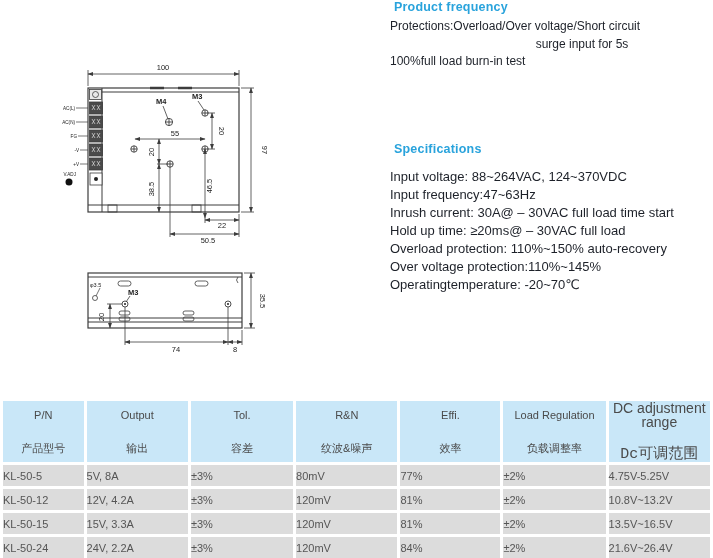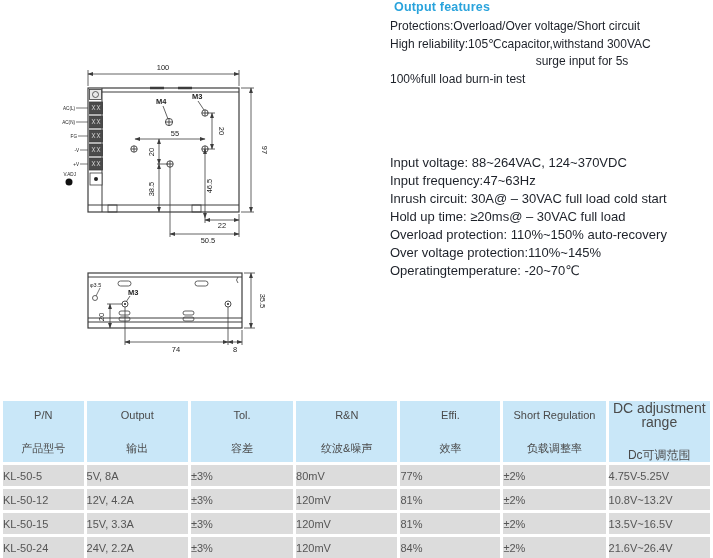--- a/index.html
+++ b/index.html
@@ -37,38 +37,38 @@
     background:#c9e7f8;color:#4a4a4a;font-weight:normal;
     font-size:11px;height:30px;padding:0;text-align:center;vertical-align:middle;
   }
   .spec-table td{
     background:#dcdcdc;color:#555555;font-size:11px;height:21px;
     text-align:left;vertical-align:middle;padding:0;
   }
   .hdr-en{display:block;line-height:14px;}
   .hdr-zh{display:block;line-height:14px;margin-top:19px;}
   .hdr-small .hdr-en{font-size:14px;}
-  .hdr-small .hdr-zh{font-size:12px;}
+  .hdr-small .hdr-zh{font-size:15px;font-family:Liberation Mono, monospace;}
 </style>
 </head>
 <body>
 
 <div class="textcol">
-  <div class="section-title">Output features</div>
+  <div class="section-title">Product frequency</div>
   <div class="feat-line">Protections:Overload/Over voltage/Short circuit</div>
-  <div class="feat-line">High reliability:105℃capacitor,withstand 300VAC</div>
   <div class="feat-line feat-indent">surge input for 5s</div>
   <div class="feat-line">100%full load burn-in test</div>
 </div>
 
 <div class="specs">
+  <div class="section-title">Specifications</div>
   <div class="spec-lines">
     <div class="spec-line">Input voltage:  88~264VAC, 124~370VDC</div>
     <div class="spec-line">Input frequency:47~63Hz</div>
-    <div class="spec-line">Inrush circuit:  30A@ – 30VAC full load cold start</div>
+    <div class="spec-line">Inrush current:  30A@ – 30VAC full load time start</div>
     <div class="spec-line">Hold up time:  ≥20ms@ – 30VAC full load</div>
     <div class="spec-line">Overload protection:  110%~150% auto-recovery</div>
     <div class="spec-line">Over voltage protection:110%~145%</div>
     <div class="spec-line">Operatingtemperature:  -20~70℃</div>
   </div>
 </div>
 
 <div class="drawing-wrap">
 <svg width="280" height="330" viewBox="0 0 280 330">
   <defs>
@@ -279,21 +279,21 @@
         </th>
       <th>
           <span class="hdr-en">R&amp;N</span>
           <span class="hdr-zh">纹波&amp;噪声</span>
         </th>
       <th>
           <span class="hdr-en">Effi.</span>
           <span class="hdr-zh">效率</span>
         </th>
       <th>
-          <span class="hdr-en">Short Regulation</span>
+          <span class="hdr-en">Load Regulation</span>
           <span class="hdr-zh">负载调整率</span>
         </th>
       <th class="hdr-small">
           <span class="hdr-en">DC adjustment range</span>
           <span class="hdr-zh">Dc可调范围</span>
         </th>
     </tr>
   </thead>
   <tbody>
     <tr>

